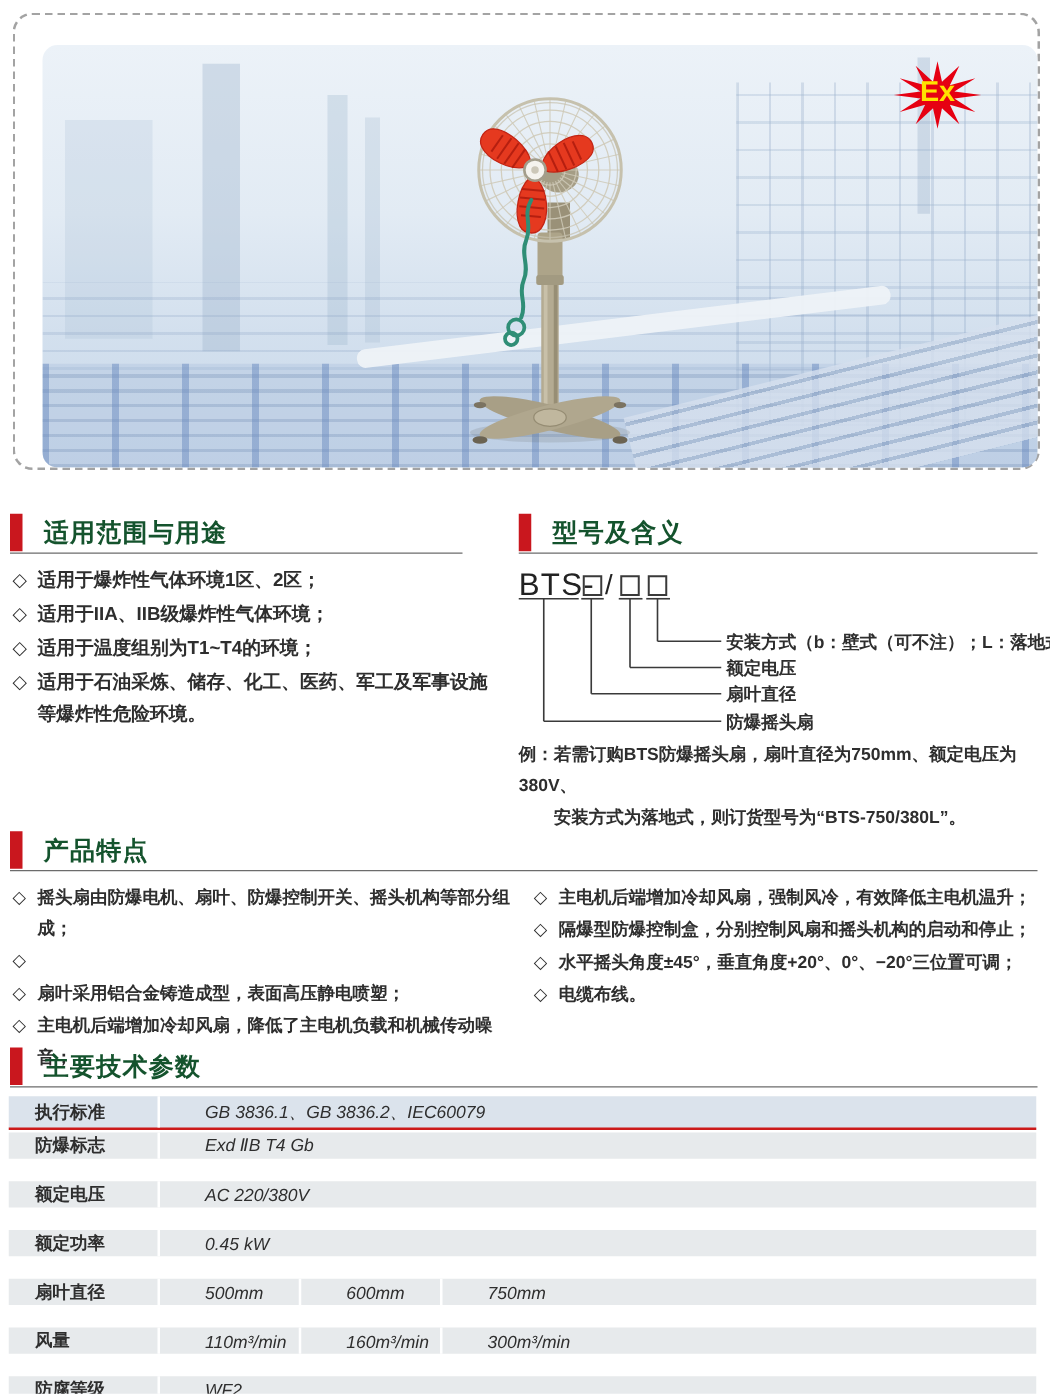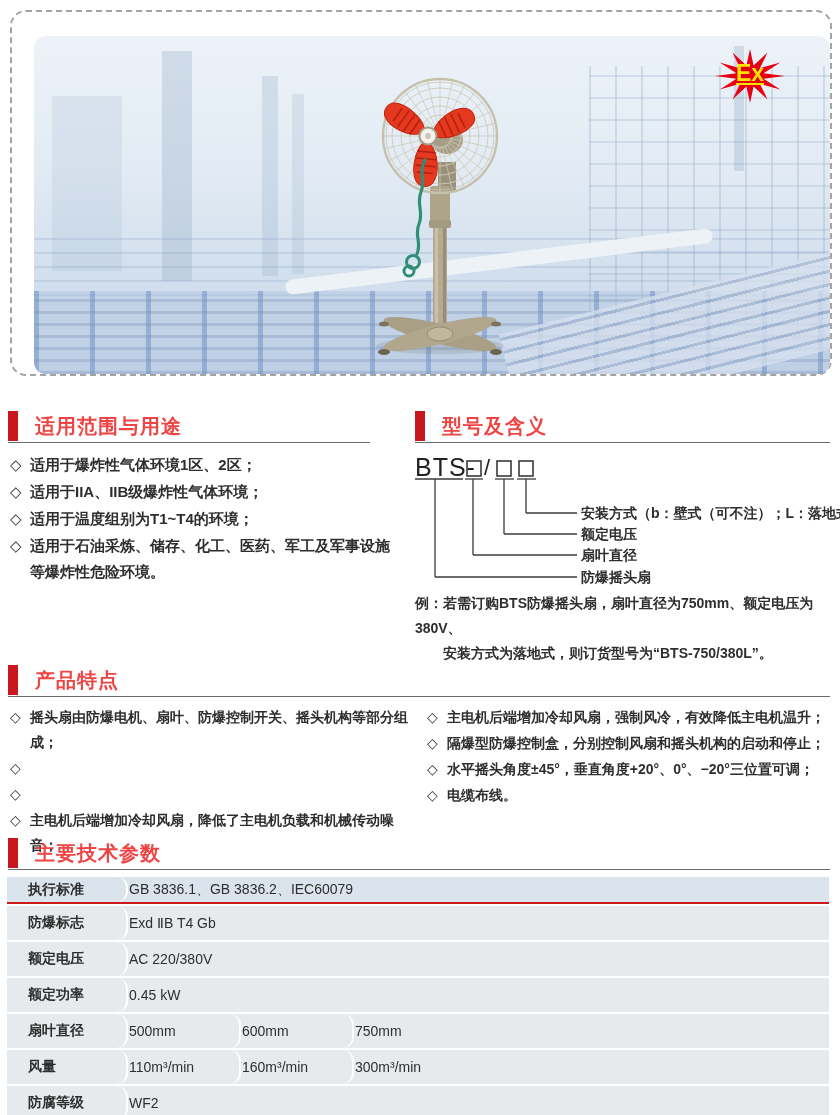--- a/index.html
+++ b/index.html
@@ -42,51 +42,50 @@
   .whitepipe{background:#eef2f7;opacity:.95;transform:rotate(-7deg);border-radius:7px;}
   .fan-svg{position:absolute;left:0;top:0;width:796px;height:338px;overflow:visible;}
 
   .ex-badge{position:absolute;left:676px;top:8px;width:80px;height:70px;}
   .ex-badge svg{position:absolute;left:0;top:0;overflow:visible;}
   .ex-badge .ex-text{
     position:absolute;left:0;top:0;width:80px;height:58px;
     display:flex;align-items:center;justify-content:center;
     font-size:23px;font-weight:bold;color:var(--star-yellow,#ffe100);
     letter-spacing:0px;
-    text-decoration:underline;
   }
 
   
   .sec{position:absolute;height:31px;border-bottom:1px solid #6c6c6c;}
   .sec .bar{position:absolute;left:0;top:0;width:10px;height:30px;background:var(--accent-red,#c9171e);}
-  .sec .t{position:absolute;left:27px;top:2px;font-size:20px;font-weight:bold;color:#ef4444;letter-spacing:1px;white-space:nowrap;}
+  .sec .t{position:absolute;left:27px;top:2px;font-size:20px;font-weight:bold;color:#14532d;letter-spacing:1px;white-space:nowrap;}
 
   
   .blist{position:absolute;}
   .b{display:flex;margin-bottom:1px;}
   .b .mk{flex:0 0 15px;margin-right:5px;}
   .usage{font-size:15px;line-height:26px;font-weight:bold;}
   .feat{font-size:14px;line-height:25px;font-weight:bold;}
 
   
   .model-svg{position:absolute;left:415px;top:448px;width:425px;height:142px;overflow:visible;}
   .model-svg text{fill:#2e2e2e;}
   .model-svg .code{font-size:25px;letter-spacing:1px;fill:#222;}
   .model-svg .lbl{font-size:14px;font-weight:bold;}
   .model-svg line, .model-svg rect{stroke:#3a3a3a;}
   .example{position:absolute;left:415px;top:591px;width:424px;font-size:14px;font-weight:bold;line-height:25px;}
   .example .l2{padding-left:28px;}
 
   
   .spec-table{position:absolute;left:7px;top:877px;width:822px;}
-  .spec-row{display:flex;height:34px;margin-bottom:2px;background:#e7eaec;align-items:center;font-size:14px;}
+  .spec-row{display:flex;height:21px;margin-bottom:18px;background:#e7eaec;align-items:center;font-size:14px;}
   .spec-row.head{background:#dbe3ec;height:25px;border-bottom:2px solid var(--table-red,#cc1a1a);margin-bottom:2px;}
-  .cell{display:flex;align-items:center;height:100%;box-sizing:border-box;border-radius:11px;}
+  .cell{display:flex;align-items:center;height:100%;box-sizing:border-box;}
   .cell.lab{flex:0 0 121px;padding-left:21px;border-right:2px solid #fff;font-weight:bold;}
-  .cell.val{flex:1 1 auto;padding-left:1px;}
+  .cell.val{flex:1 1 auto;padding-left:36px;font-style:italic;}
   .cell.val.fixed{flex:0 0 113px;border-right:2px solid #fff;}
 </style>
 </head>
 <body>
 
 <div class="photo-frame">
   <div class="photo">
 
     <div class="scene chimney" style="left:128px;top:15px;width:30px;height:230px;"></div>
     <div class="scene chimney" style="left:228px;top:40px;width:16px;height:200px;opacity:.85;"></div>
@@ -268,20 +267,21 @@
 <div class="blist feat" style="left:10px;top:705px;width:408px;">
   <div class="b">
       <span class="mk">◇</span>
       <span>摇头扇由防爆电机、扇叶、防爆控制开关、摇头机构等部分组成；</span>
     </div>
   <div class="b">
       <span class="mk">◇</span>
     </div>
   <div class="b">
       <span class="mk">◇</span>
+      <span>扇叶采用铝合金铸造成型，表面高压静电喷塑；</span>
     </div>
   <div class="b">
       <span class="mk">◇</span>
       <span>主电机后端增加冷却风扇，降低了主电机负载和机械传动噪音；</span>
     </div>
 </div>
 <div class="blist feat" style="left:427px;top:705px;width:405px;">
   <div class="b">
       <span class="mk">◇</span>
       <span>主电机后端增加冷却风扇，强制风冷，有效降低主电机温升；</span>

